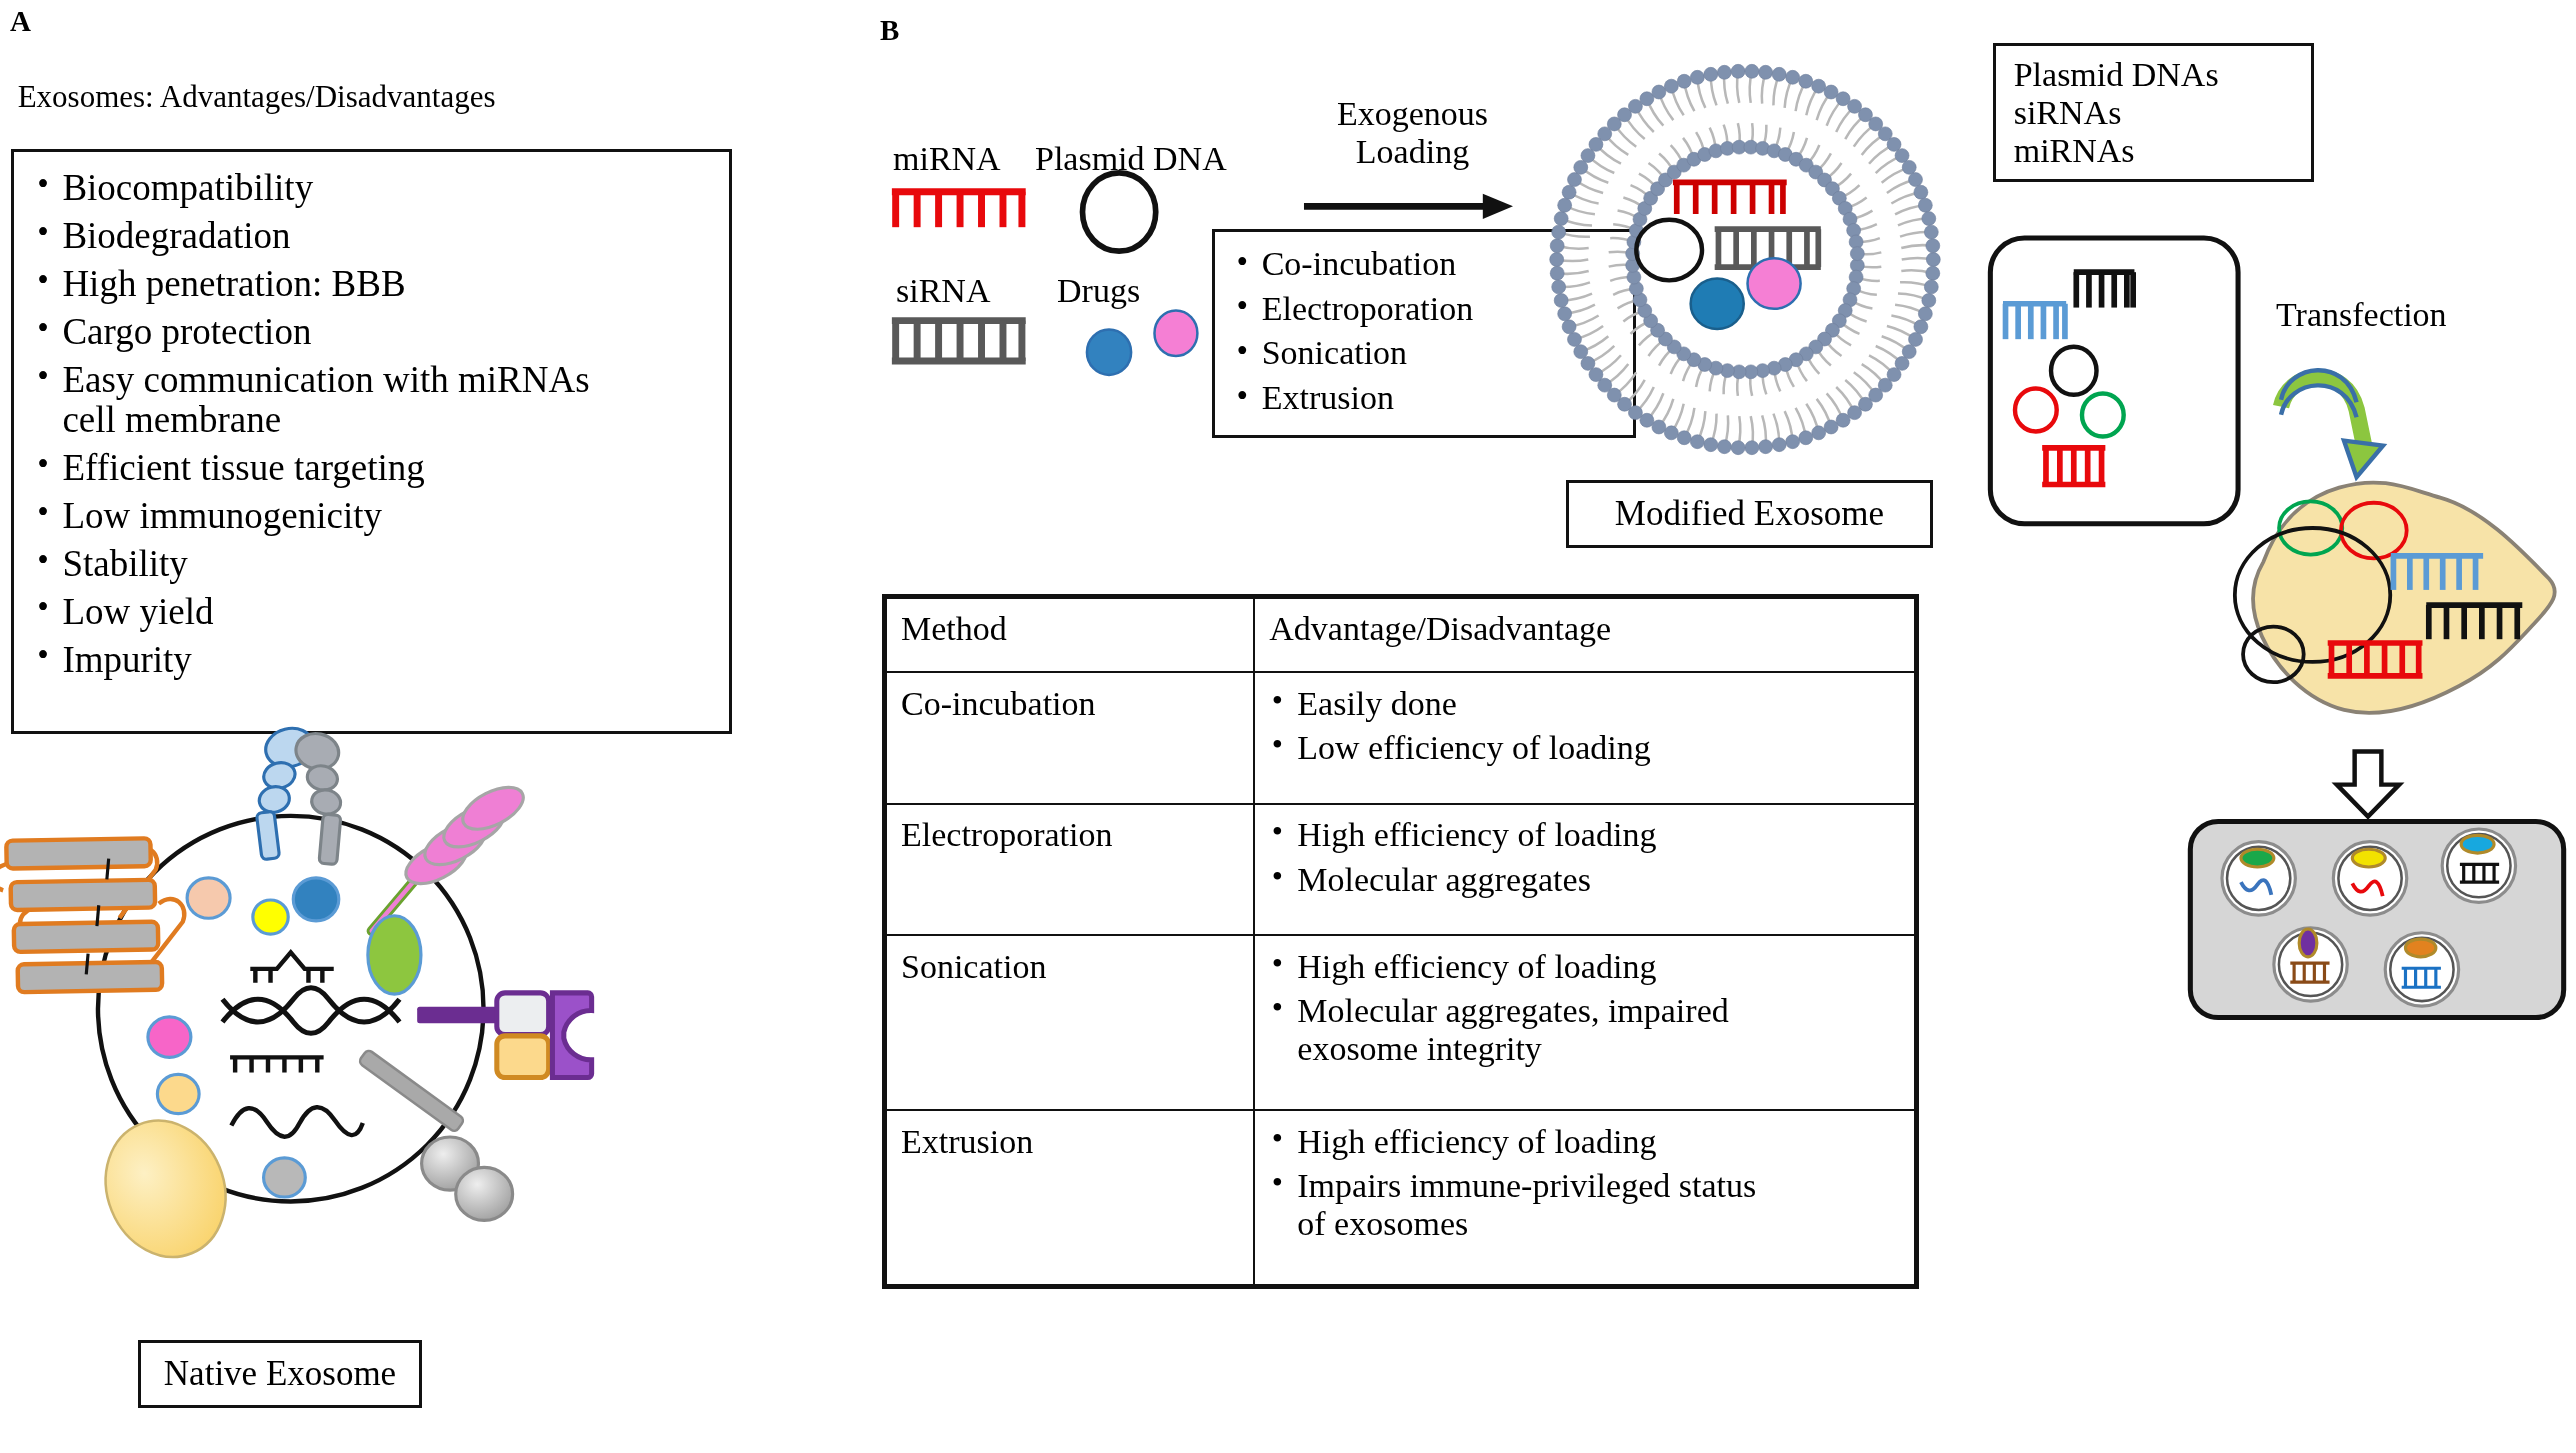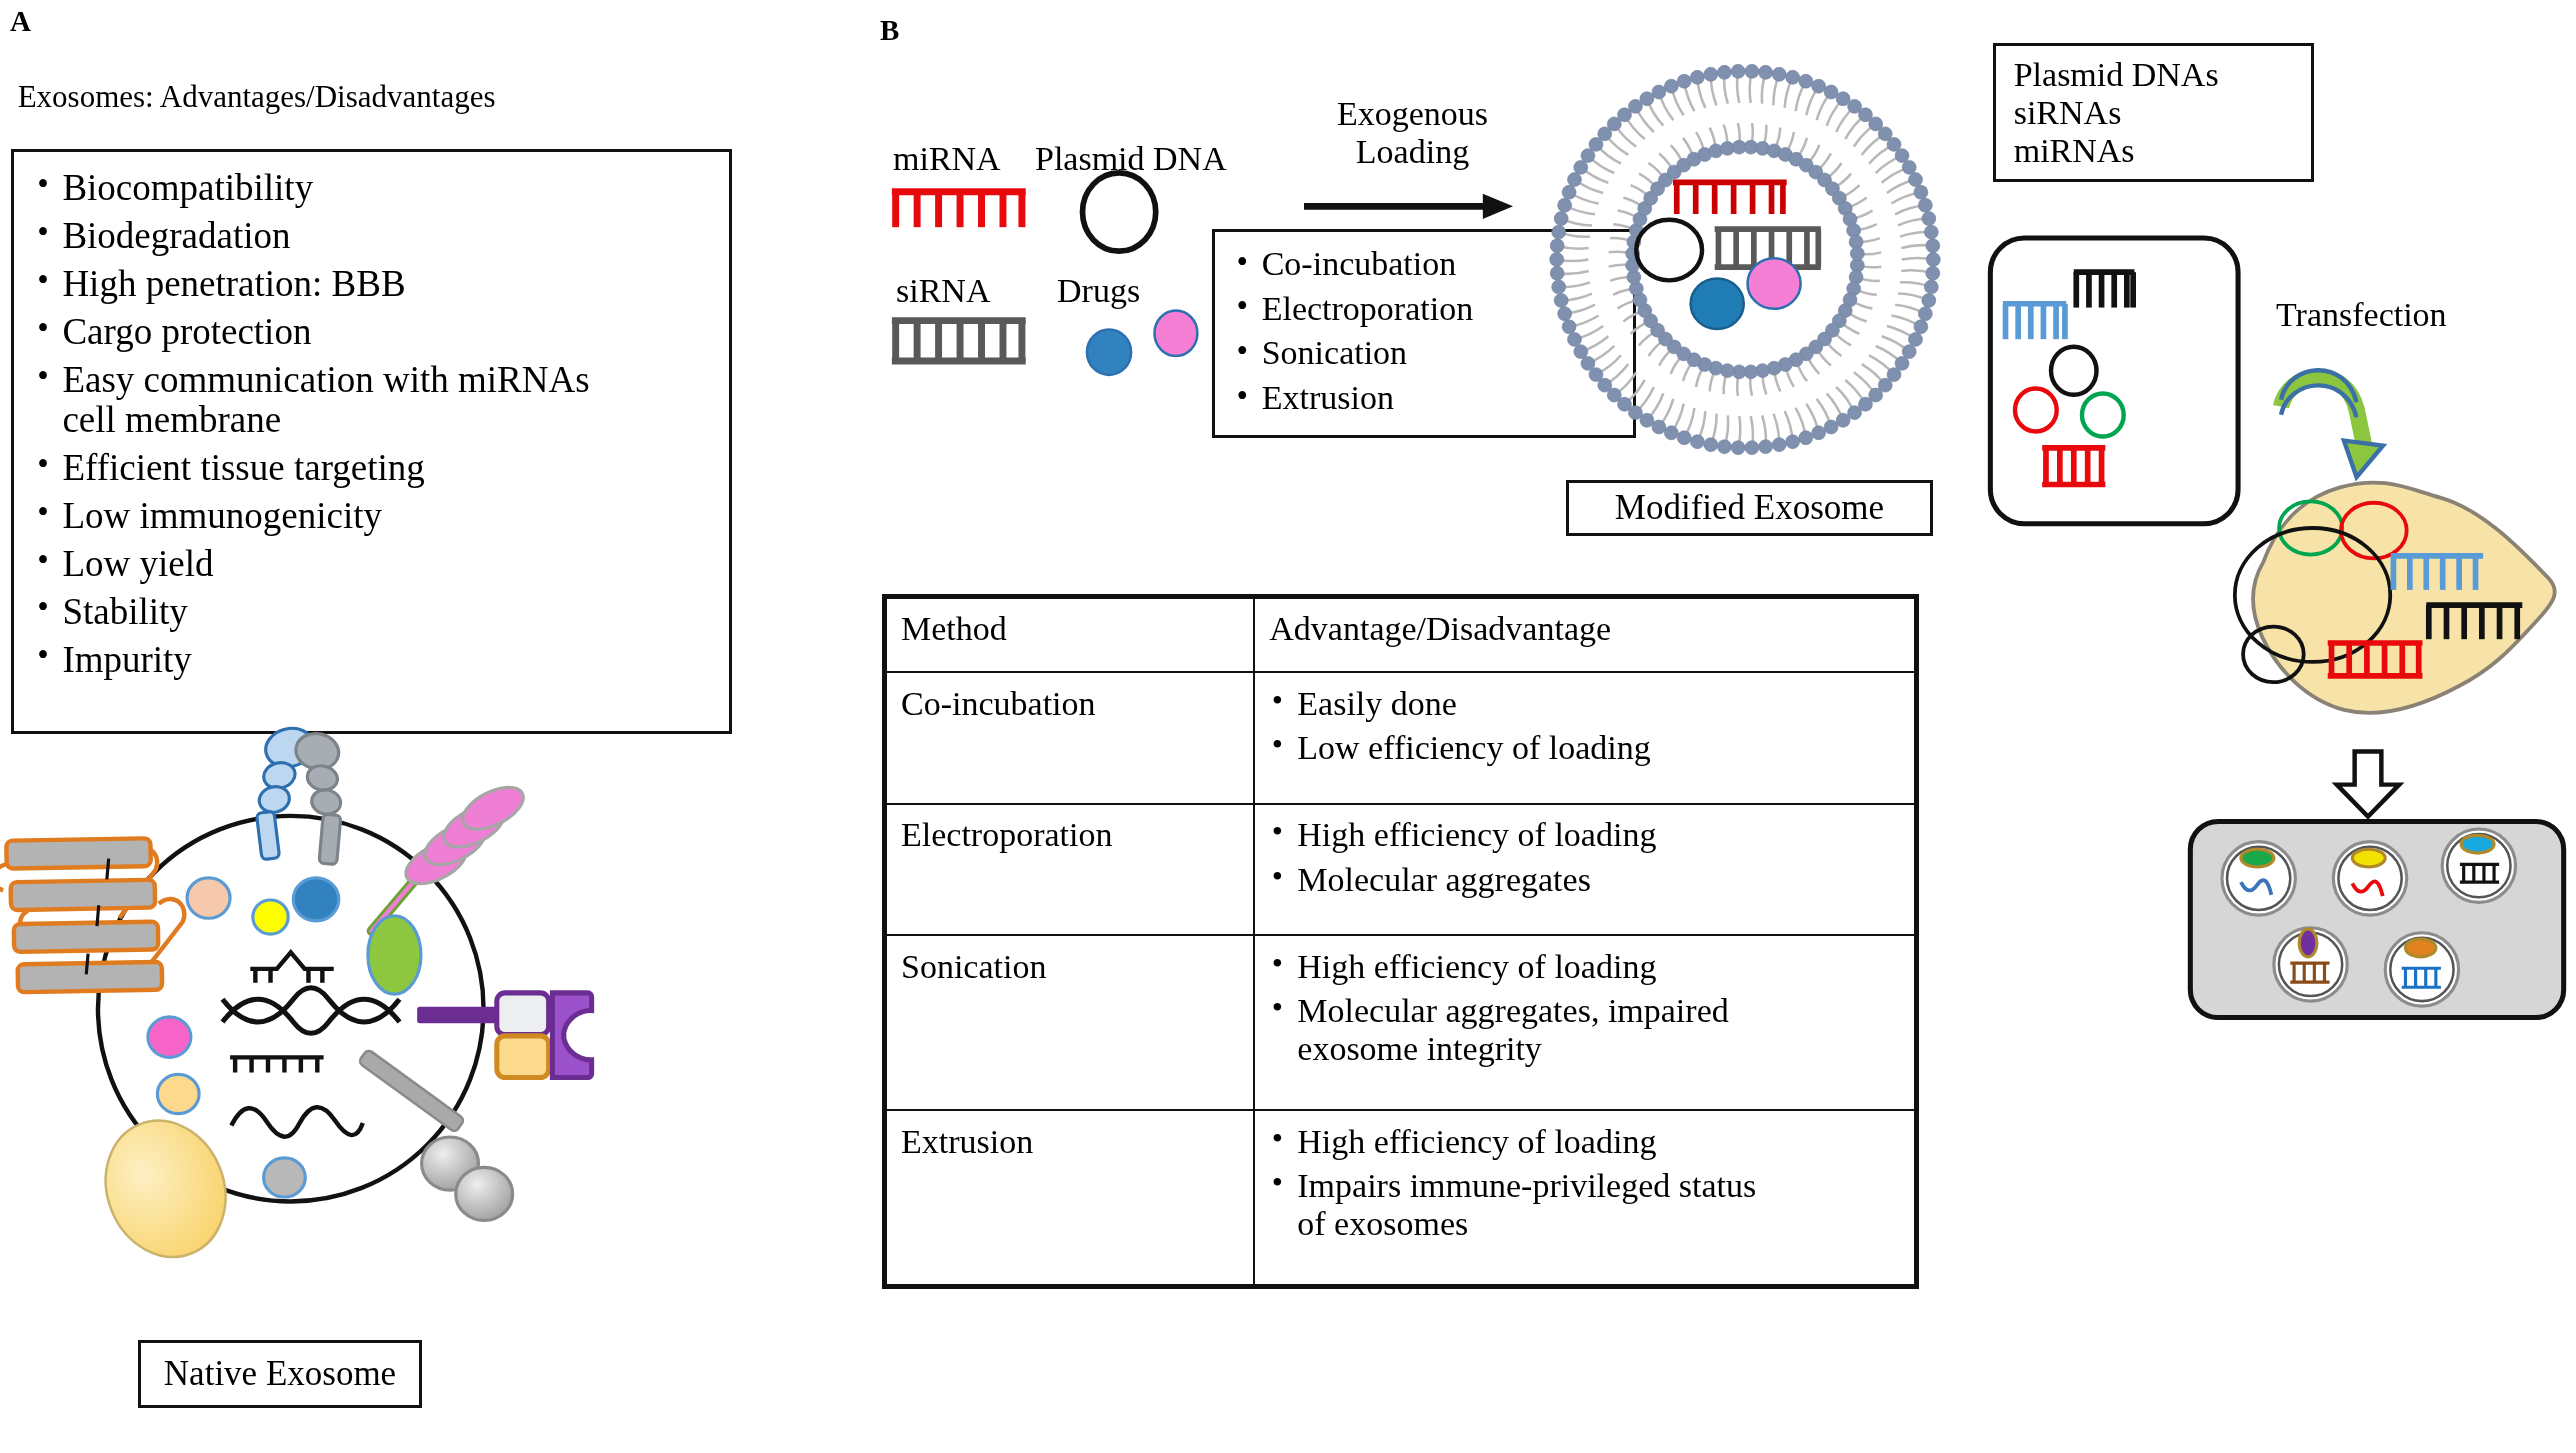--- a/index.html
+++ b/index.html
@@ -102,22 +102,22 @@
   <div class="abs boxed" style="left:11.4px;top:149px;width:721px;height:585px;">
     <ul class="bullet-list" id="a-list" style="margin:16.4px 0 0 19px;">
         <li>Biocompatibility</li>
         <li>Biodegradation</li>
         <li>High penetration: BBB</li>
         <li>Cargo protection</li>
         <li>Easy communication with miRNAs
 cell membrane</li>
         <li>Efficient tissue targeting</li>
         <li>Low immunogenicity</li>
+        <li>Stability</li>
         <li>Low yield</li>
-        <li>Stability</li>
         <li>Impurity</li>
       </ul>
   </div>
 
   <svg class="abs" style="left:0px;top:721px;" width="670" height="588" viewBox="0 0 1060 930">
 
     <circle cx="460" cy="455" r="305" fill="#ffffff" stroke="#111" stroke-width="7"></circle>
 
     <g>
       <ellipse cx="262" cy="740" rx="92" ry="110" transform="rotate(-22 262 740)" fill="url(#ygrad)" stroke="#cbb36d" stroke-width="4"></ellipse>
@@ -604,21 +604,21 @@
       <line x1="324" y1="312" x2="324" y2="372"></line>
       <line x1="352" y1="312" x2="352" y2="372"></line>
       <line x1="380" y1="312" x2="380" y2="372"></line>
       <line x1="408" y1="312" x2="408" y2="372"></line>
       <line x1="426" y1="312" x2="426" y2="372"></line>
     </g>
     <ellipse cx="266" cy="430" rx="42" ry="40" fill="#1f7cb4" stroke="#1a5f8c" stroke-width="4"></ellipse>
     <ellipse cx="356" cy="398" rx="42" ry="40" fill="#f57fd4" stroke="#2e6fb0" stroke-width="4"></ellipse>
   </svg>
 
-  <div class="abs caption-box" style="left:1566px;top:480px;width:367px;height:56px;">Modified Exosome</div>
+  <div class="abs caption-box" style="left:1566px;top:480px;width:367px;height:68px;">Modified Exosome</div>
 
   <div class="abs boxed" style="left:1993px;top:43px;width:321px;height:139px;padding:10px 0 0 17.7px;">
     <div class="lbl-2line">Plasmid DNAs
 siRNAs
 miRNAs</div>
   </div>
 
   <svg class="abs" style="left:1985px;top:233px;" width="266" height="297" viewBox="0 0 420 470">
     <rect x="8" y="8" width="392" height="452" rx="54" ry="54" fill="#fff" stroke="#111" stroke-width="8"></rect>
 

